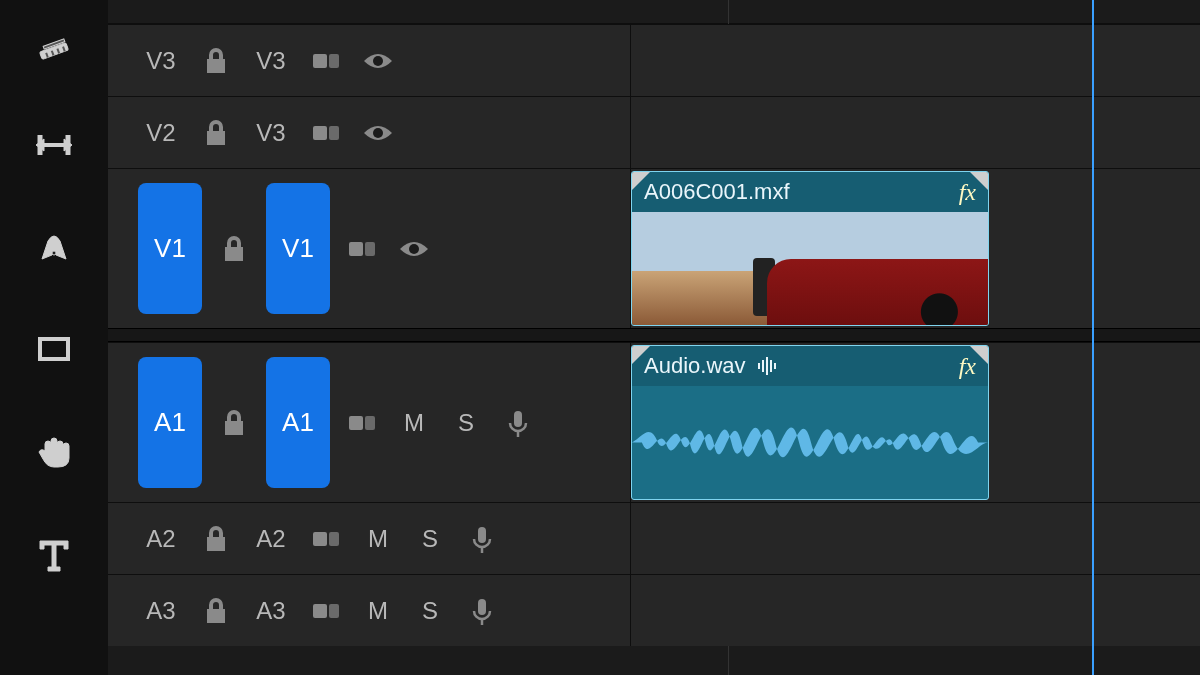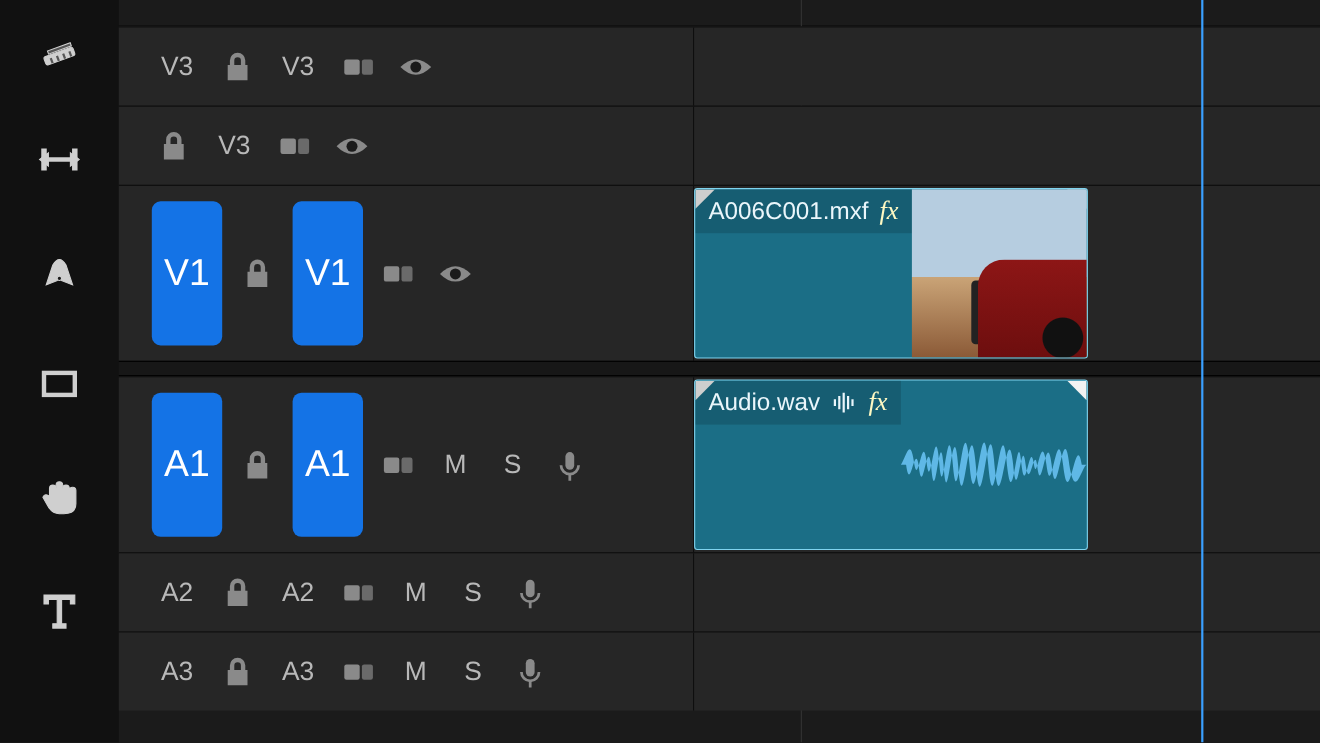--- a/index.html
+++ b/index.html
@@ -34,36 +34,36 @@
   .track{display:flex;align-items:stretch;border-top:1px solid var(--border);background:var(--row);}
   .track-header{width:522px;flex:0 0 522px;display:flex;align-items:center;gap:12px;padding-left:30px;}
   .track-content{flex:1;position:relative;border-left:1px solid var(--border);}
 
   .sm{height:72px;}
   .lg{height:160px;}
   .lg .track-header{padding-top:14px;padding-bottom:14px;}
 
   .tag{
     width:64px;height:100%;max-height:132px;border-radius:8px;display:flex;align-items:center;justify-content:center;
-    font-size:34px;font-weight:400;color:#fff;
+    font-size:26px;font-weight:400;color:#fff;
   }
   .tag.blue{background:var(--blue);}
   .tag.plain{color:var(--text-dim);font-size:24px;width:46px;}
 
   .ico{width:40px;height:40px;display:flex;align-items:center;justify-content:center;color:#8a8a8a;}
   .ico svg{width:32px;height:32px;}
   .btnlabel{width:40px;text-align:center;font-size:24px;color:var(--text-dim);}
 
   
   .group-divider{height:14px;background:#171717;border-top:1px solid #000;border-bottom:1px solid #000;}
 
   
   .clip{
     position:absolute;left:0;top:2px;bottom:2px;width:358px;background:var(--clip);
-    border:1px solid var(--clip-border);border-radius:3px;overflow:hidden;display:flex;flex-direction:row;
+    border:1px solid var(--clip-border);border-radius:3px;overflow:hidden;display:flex;flex-direction:column;
   }
   .clip-titlebar{
     height:40px;background:rgba(0,0,0,.15);display:flex;align-items:center;gap:10px;padding:0 12px;
     color:#eaf6fb;font-size:22px;position:relative;
   }
   .clip-titlebar .fx{margin-left:auto;font-style:italic;font-family:Georgia,serif;font-size:24px;color:#fef9c3;}
   .clip-thumb{flex:1;background:
     linear-gradient(to bottom, #b6cde0 0%, #b6cde0 52%, #caa477 52%, #8b5a37 100%);
     position:relative;
   }
@@ -168,20 +168,21 @@
               <path d="M2 16 q14 -14 28 0 q-14 14 -28 0z" fill="#8a8a8a"></path>
               <circle cx="16" cy="16" r="5" fill="#1b1b1b"></circle>
             </svg>
         </div>
       </div>
       <div class="track-content"></div>
     </div>
 
     <div class="track sm">
       <div class="track-header">
+        <div class="tag plain">V2</div>
         <div class="ico">
           <svg viewBox="0 0 32 32">
               <path d="M9 14 v-4 a7 7 0 0 1 14 0 v4 h2 v14 h-18 v-14 z M13 14 h6 v-4 a3 3 0 0 0 -6 0 z" fill="#8a8a8a"></path>
             </svg>
         </div>
         <div class="tag plain">V3</div>
         <div class="ico">
           <svg viewBox="0 0 32 32">
               <rect x="3" y="9" width="14" height="14" rx="2" fill="#8a8a8a"></rect>
               <rect x="19" y="9" width="10" height="14" rx="2" fill="#6a6a6a"></rect>

